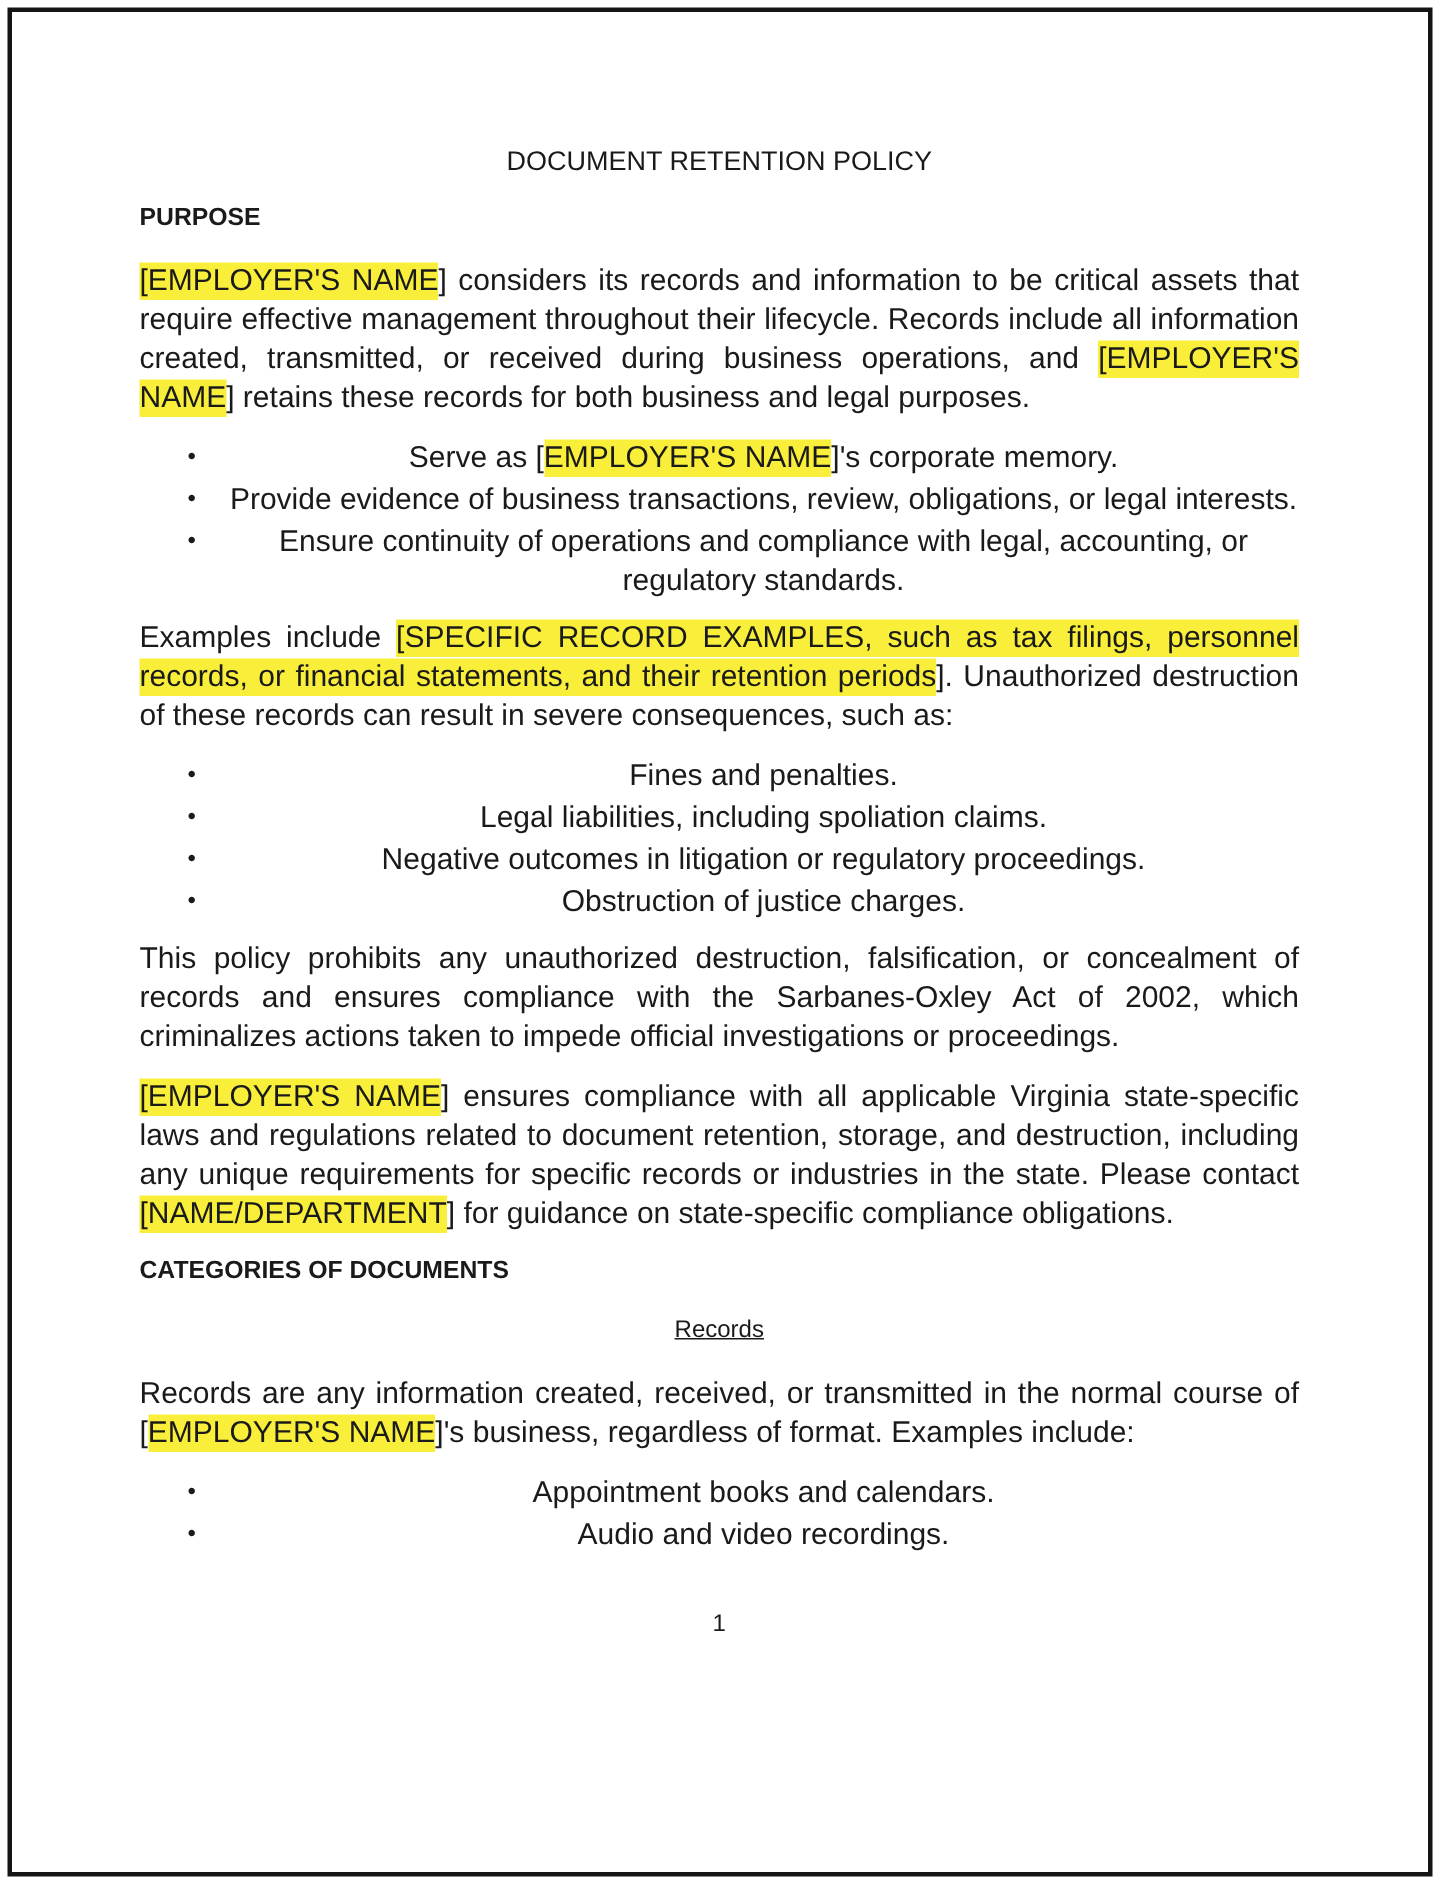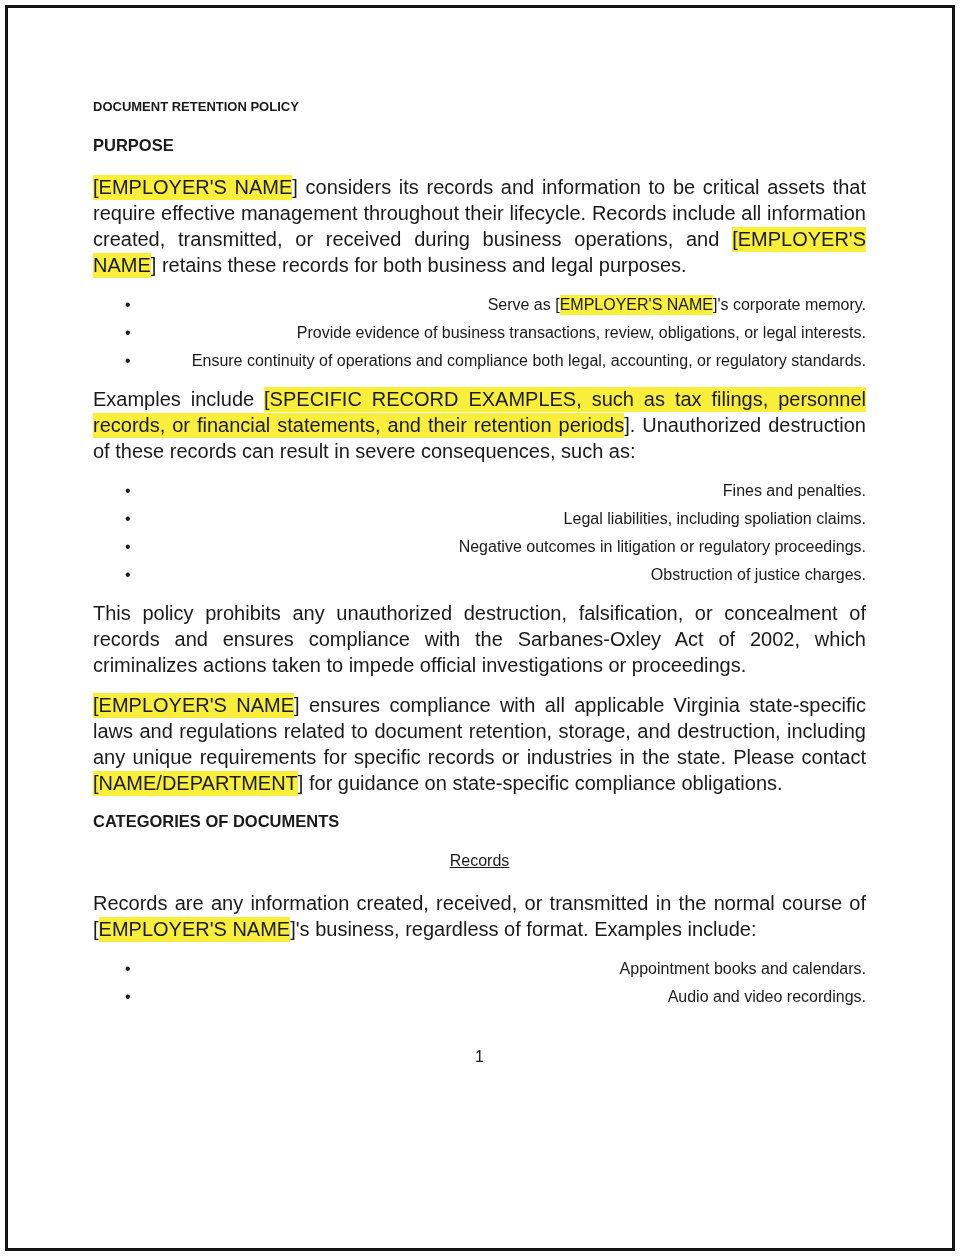--- a/index.html
+++ b/index.html
@@ -21,22 +21,22 @@
     left:5px;top:5px;right:5px;bottom:6px;
     border:3px solid var(--border);
     pointer-events:none;
   }
   .content{
     position:absolute;
     left:93px;right:94px;top:0;
     padding-top:96px;
   }
   h1{
-    font-size:13px;line-height:22px;font-weight:bold;
-    text-align:left;margin:0 0 16px 0;
+    font-size:18px;line-height:22px;font-weight:normal;
+    text-align:center;margin:0 0 16px 0;
   }
   h2{
     font-size:16.5px;line-height:22px;font-weight:bold;
     margin:0 0 18px 0;text-align:left;
   }
   h3{
     font-size:16px;line-height:22px;font-weight:normal;
     margin:0 0 18px 0;text-align:center;
     text-decoration:underline;
   }
@@ -45,24 +45,24 @@
     font-size:20px;line-height:26px;
     margin:0 0 14px 0;
     text-align:justify;
   }
   ul{
     list-style:none;
     margin:8px 0 12px 0;
     padding:0 0 0 59px;
   }
   li{
-    font-size:16px;line-height:26px;
+    font-size:20px;line-height:26px;
     margin:0 0 2px 0;
     position:relative;
-    text-align:right;
+    text-align:center;
   }
   li::before{
     content:"\2022";
     position:absolute;
     left:-27px;
     top:0;
     font-size:16px;
   }
   mark.hl{
     background:var(--hl);
@@ -85,21 +85,21 @@
   <h1>DOCUMENT RETENTION POLICY</h1>
 
   <h2 class="purpose">PURPOSE</h2>
 
   <p><mark class="hl">[EMPLOYER'S NAME</mark>] considers its records and information to be critical assets that require effective management throughout their lifecycle. Records include all information created, transmitted, or received during business operations, and <mark class="hl">[EMPLOYER'S NAME</mark>] retains these records for both business and legal purposes.</p>
 
 
   <ul>
     <li>Serve as [<mark class="hl">EMPLOYER'S NAME</mark>]'s corporate memory.</li>
     <li>Provide evidence of business transactions, review, obligations, or legal interests.</li>
-    <li>Ensure continuity of operations and compliance both legal, accounting, or regulatory standards.</li>
+    <li>Ensure continuity of operations and compliance with legal, accounting, or regulatory standards.</li>
   </ul>
 
   <p>Examples include <mark class="hl">[SPECIFIC RECORD EXAMPLES, such as tax filings, personnel records, or financial statements, and their retention periods</mark>]. Unauthorized destruction of these records can result in severe consequences, such as:</p>
 
   <ul>
     <li>Fines and penalties.</li>
     <li>Legal liabilities, including spoliation claims.</li>
     <li>Negative outcomes in litigation or regulatory proceedings.</li>
     <li>Obstruction of justice charges.</li>
   </ul>

